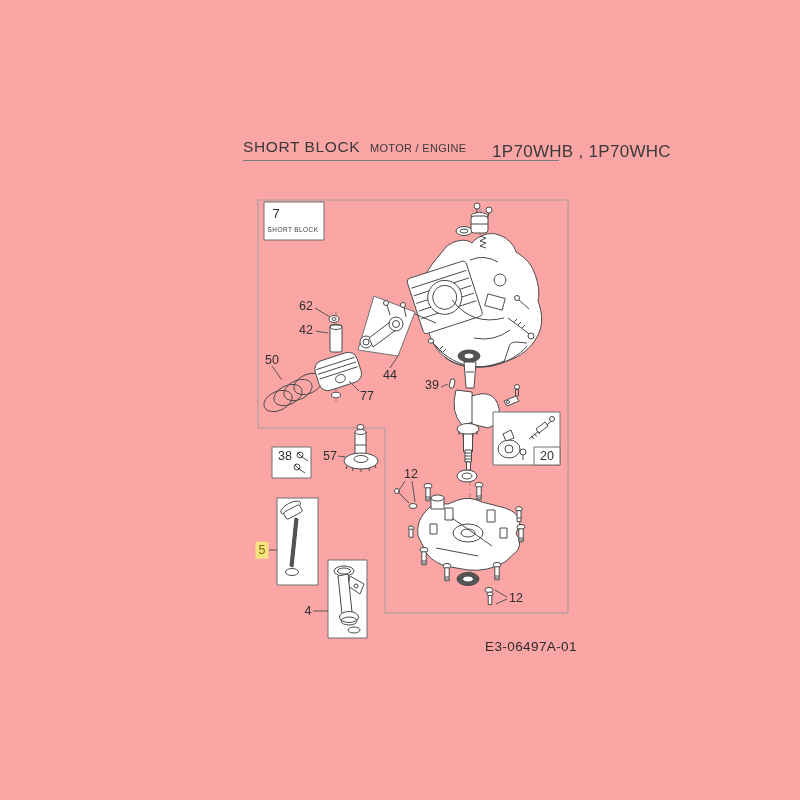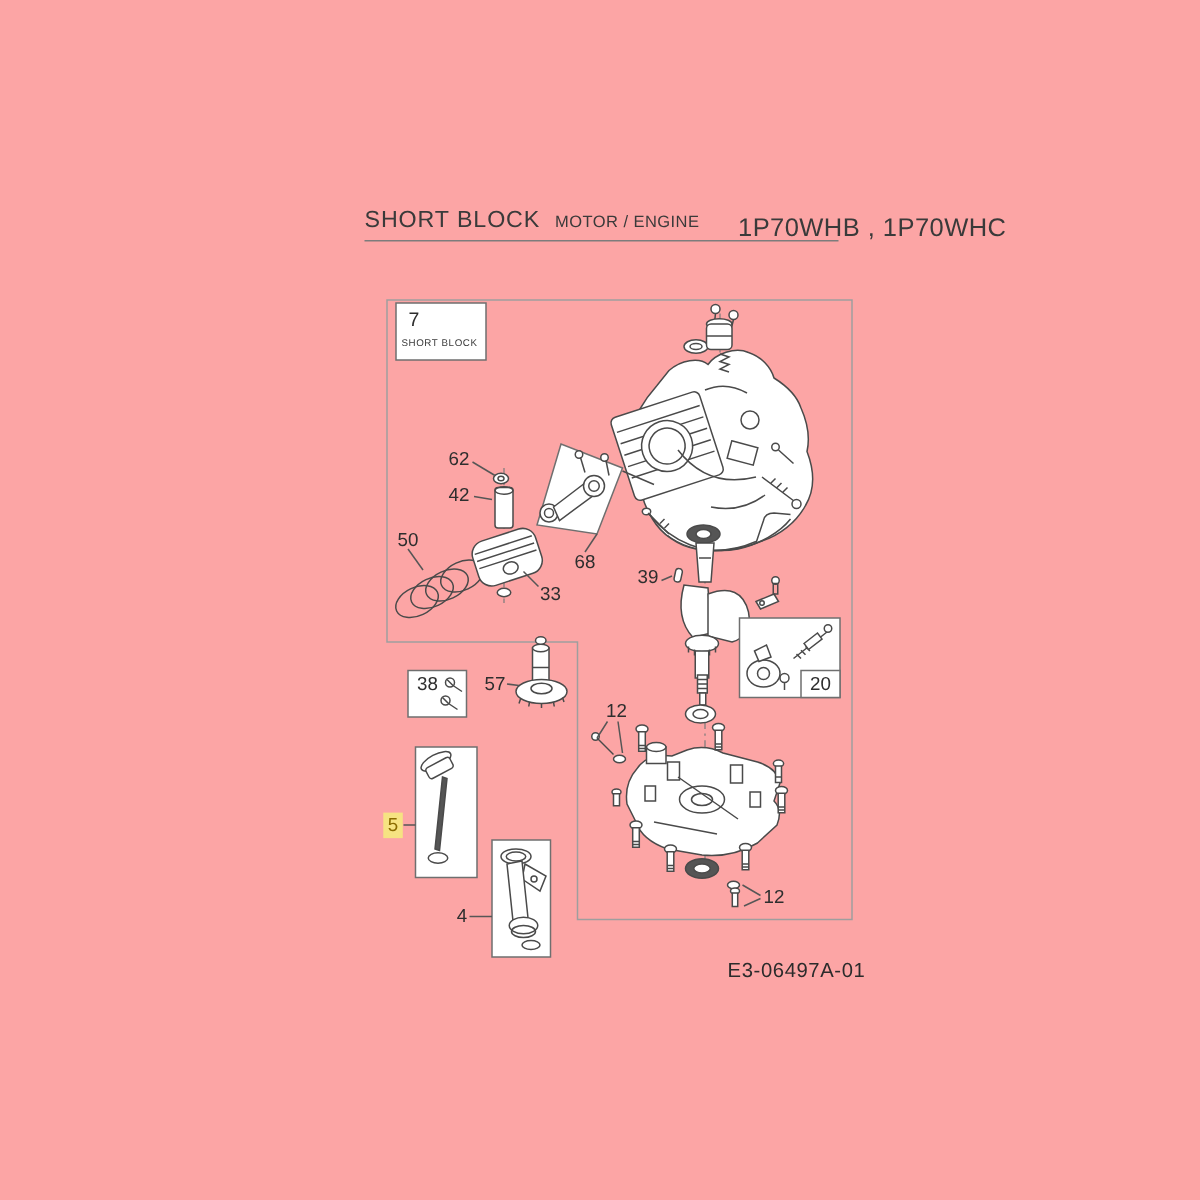--- a/index.html
+++ b/index.html
@@ -287,22 +287,22 @@
       <path d="M507,597 L495,590 M507,599 L496,604"></path>
     </g>
   </svg>
 
   <div class="lbl n7" style="left:276px;top:213px">7</div>
   <div class="lbl sub" style="left:293px;top:230px">SHORT BLOCK</div>
 
   <div class="lbl" style="left:306px;top:306px">62</div>
   <div class="lbl" style="left:306px;top:330px">42</div>
   <div class="lbl" style="left:272px;top:360px">50</div>
-  <div class="lbl" style="left:367px;top:396px">33</div>
-  <div class="lbl" style="left:390px;top:375px">68</div>
+  <div class="lbl" style="left:367px;top:396px">77</div>
+  <div class="lbl" style="left:390px;top:375px">44</div>
   <div class="lbl" style="left:432px;top:385px">39</div>
   <div class="lbl" style="left:547px;top:456px">20</div>
   <div class="lbl" style="left:285px;top:456px">38</div>
   <div class="lbl" style="left:330px;top:456px">57</div>
   <div class="lbl" style="left:411px;top:474px">12</div>
   <div class="lbl" style="left:516px;top:598px">12</div>
   <div class="lbl hl" style="left:262px;top:550px">5</div>
   <div class="lbl" style="left:308px;top:611px">4</div>
 
   <div class="lbl code" style="left:531px;top:647px">E3-06497A-01</div>

